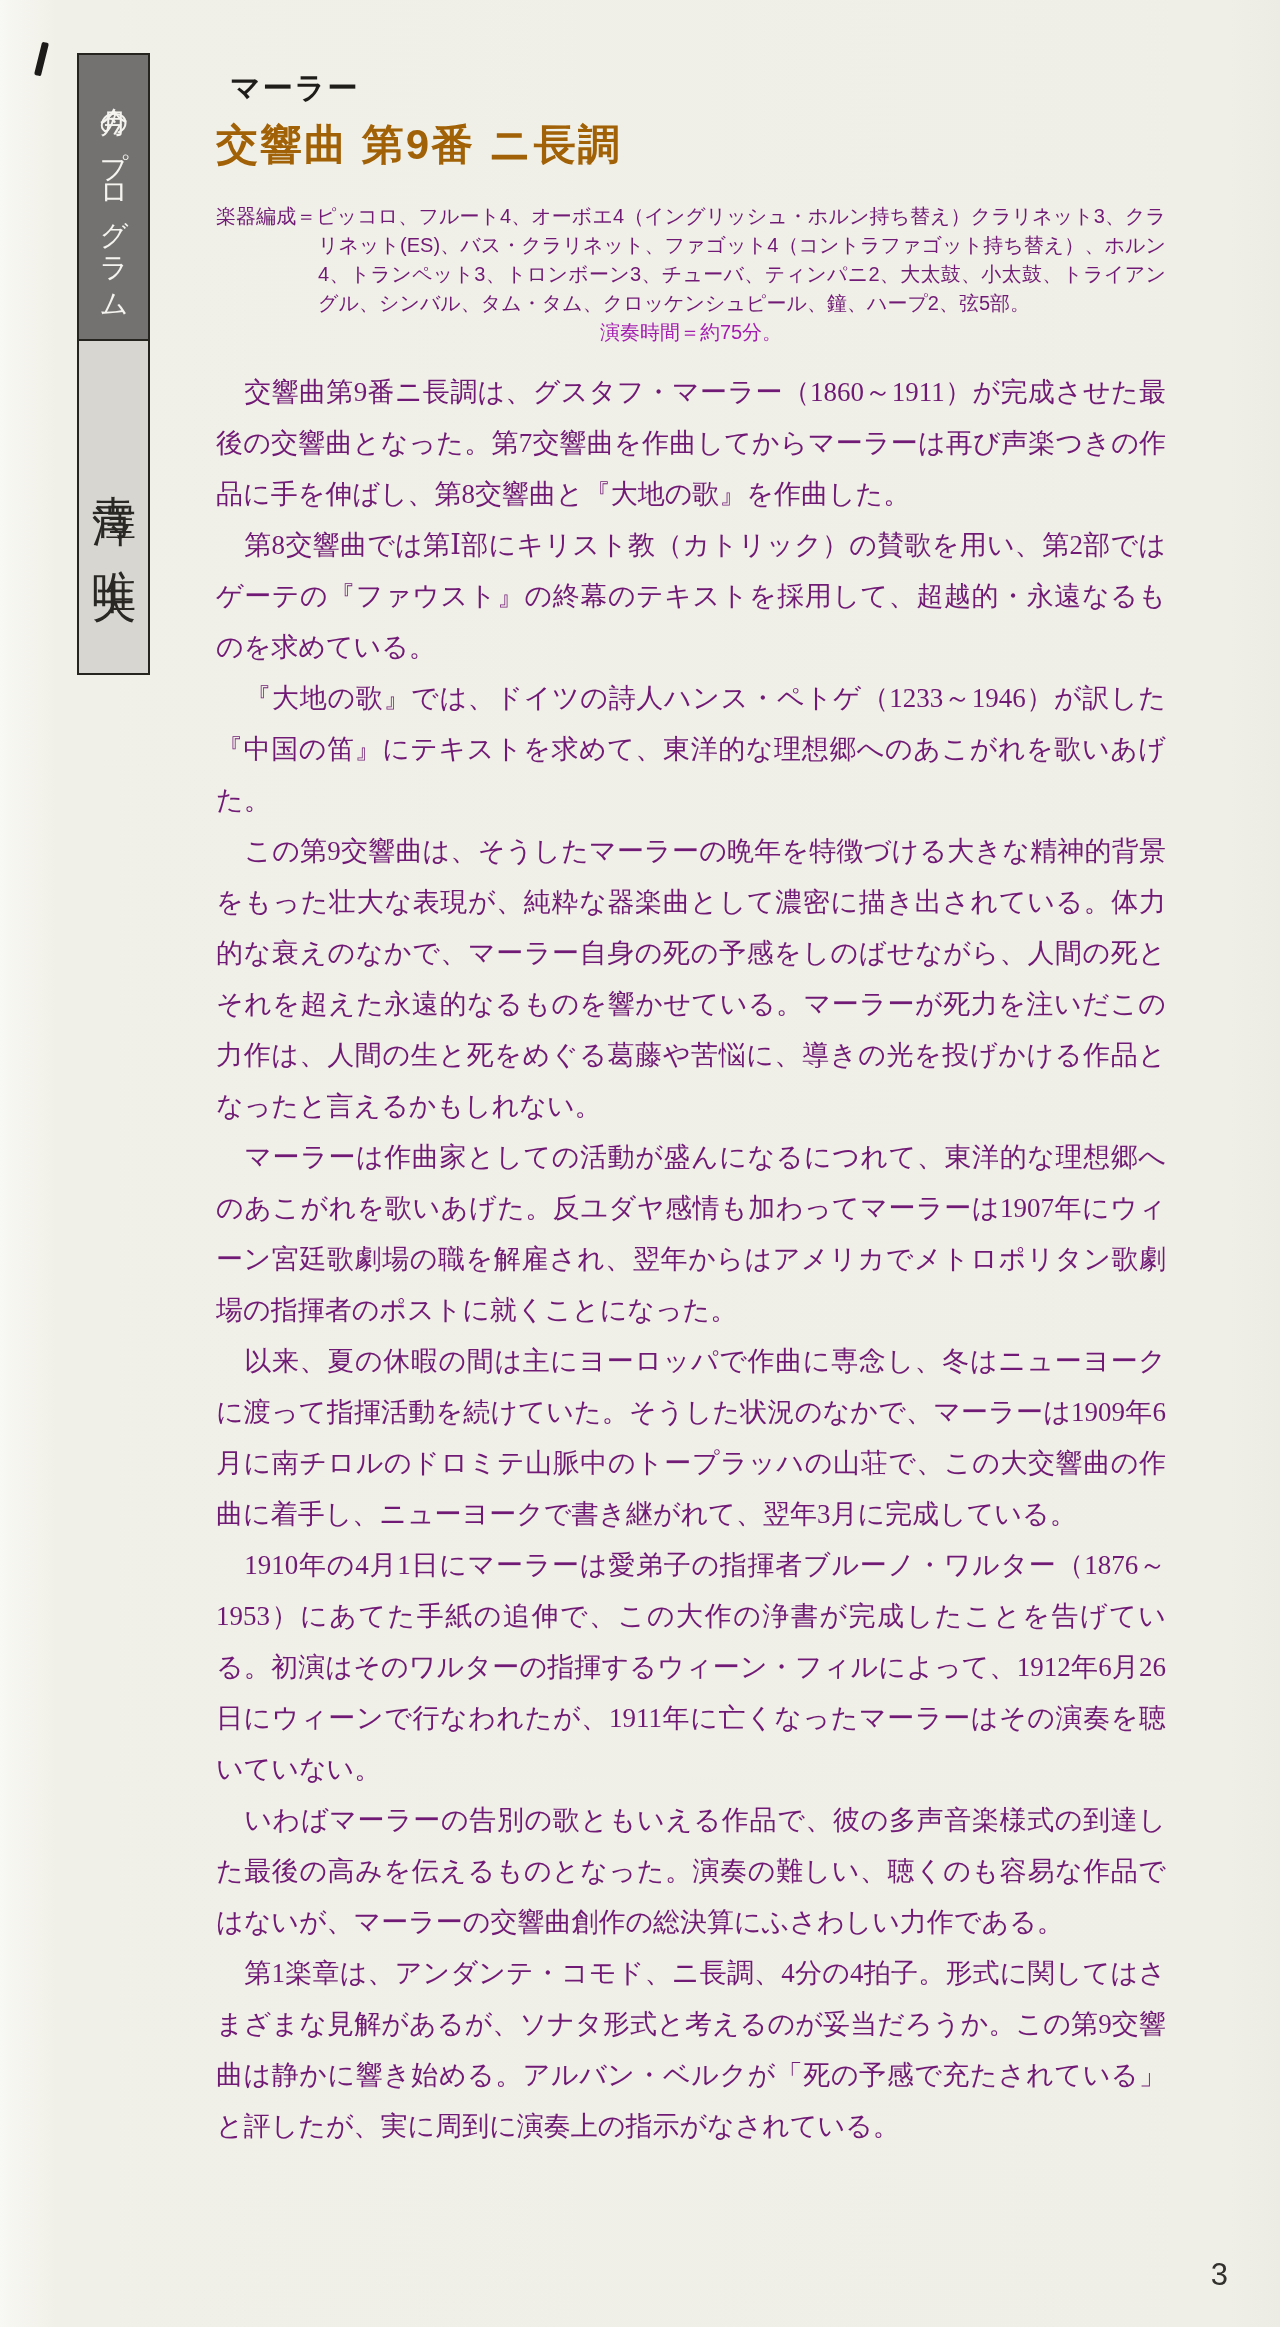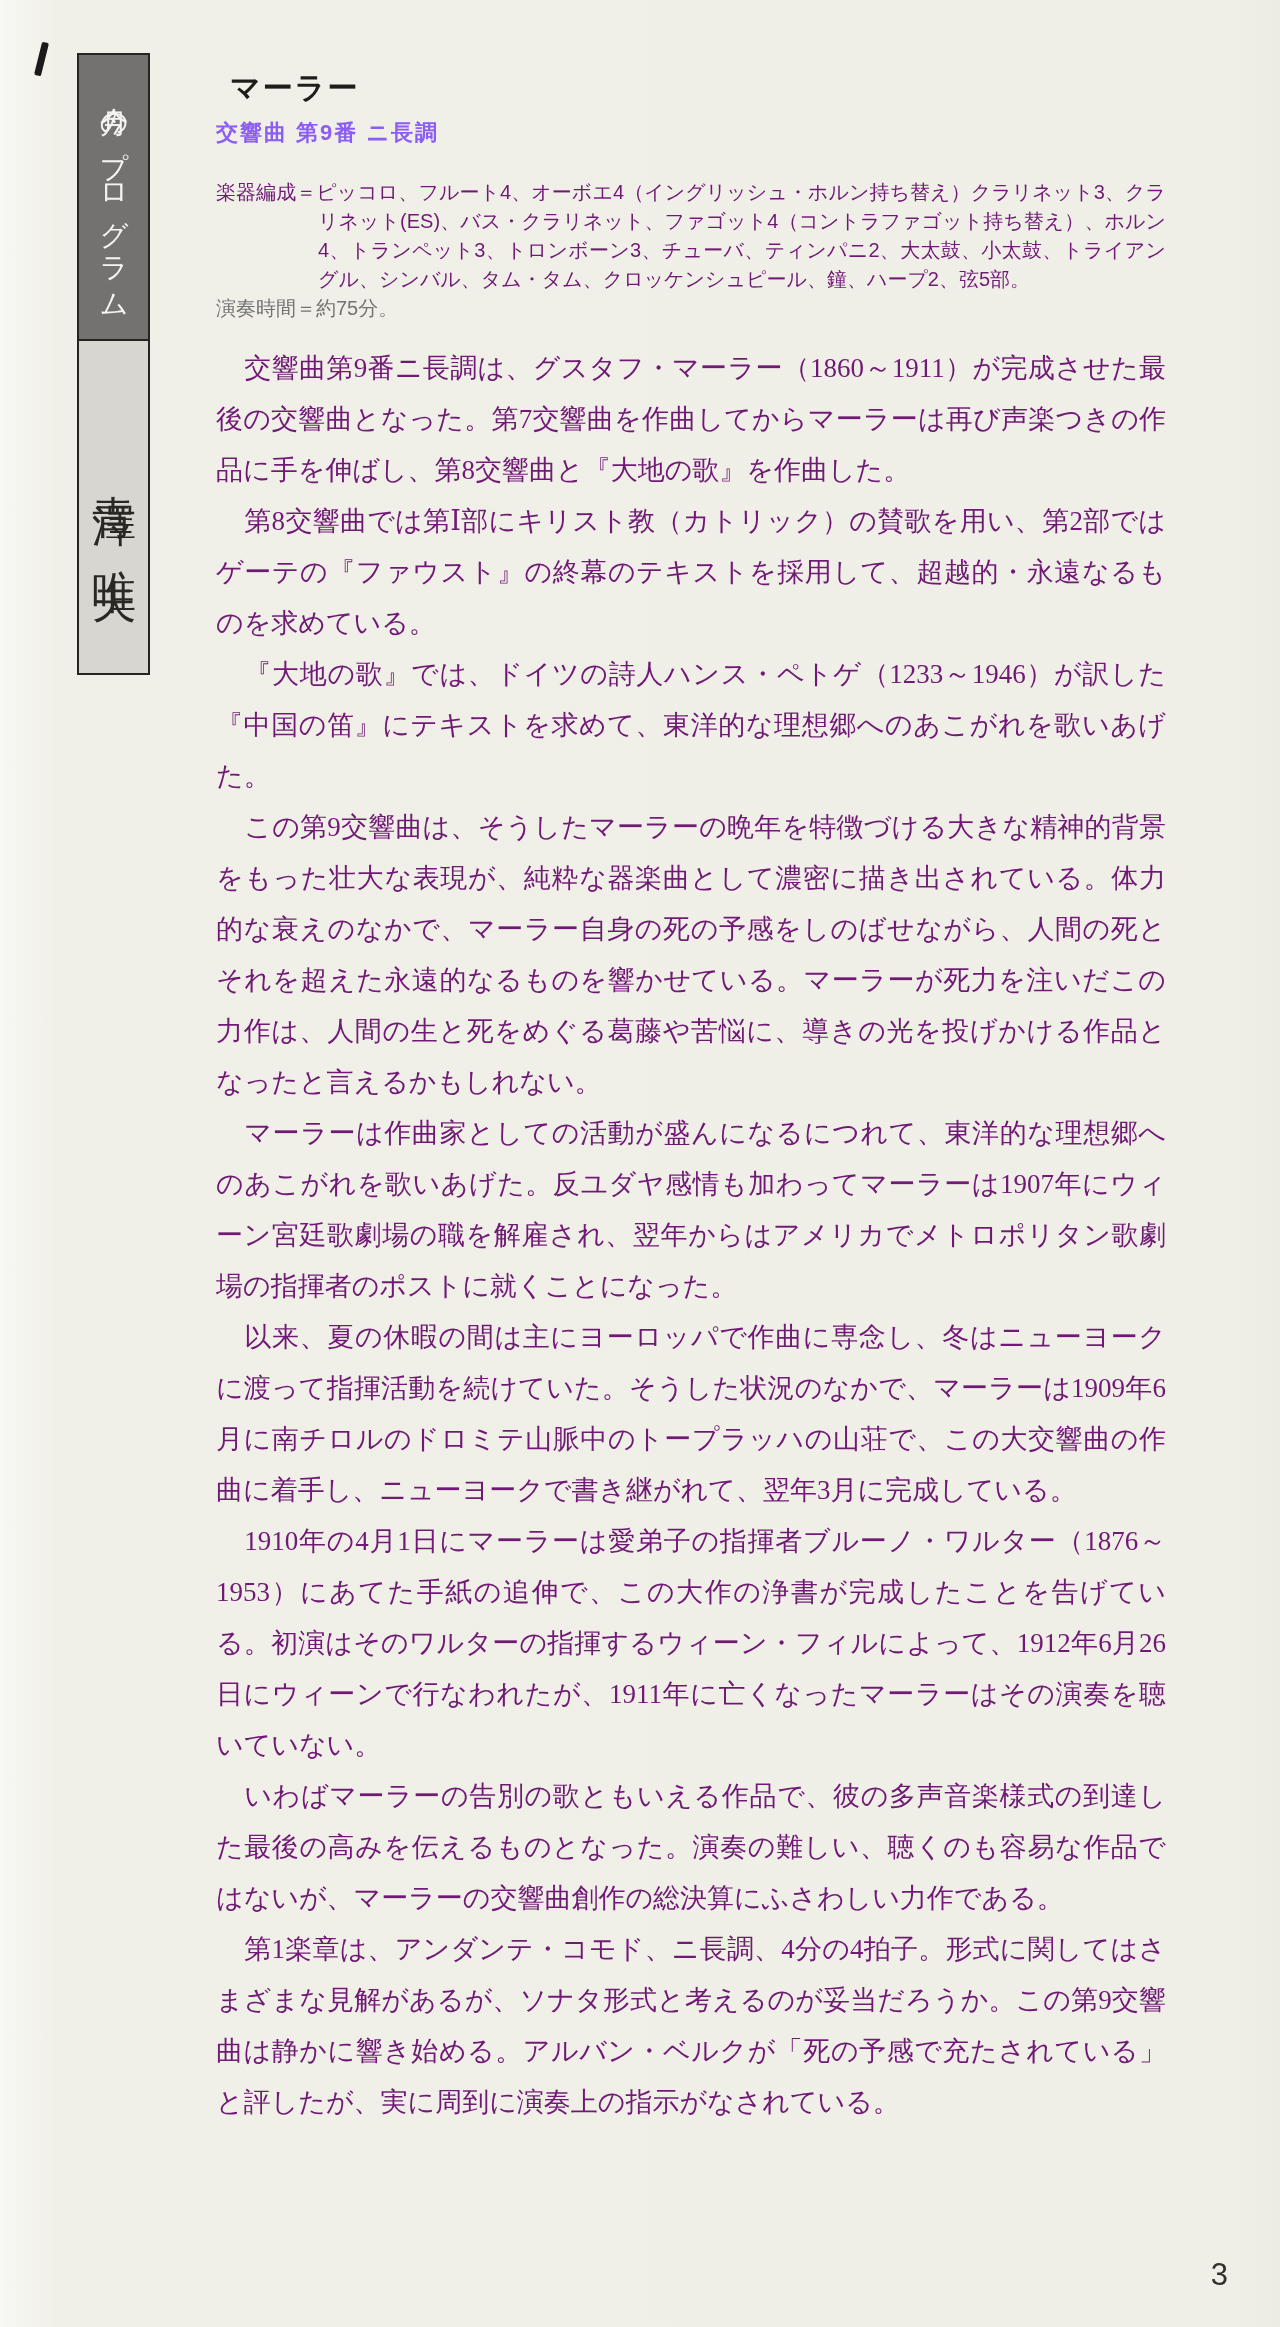--- a/index.html
+++ b/index.html
@@ -81,40 +81,41 @@
     font-weight: bold;
     font-size: 30px;
     line-height: 1.2;
     color: #1f1d1a;
     letter-spacing: 2px;
   }
   h2.work {
     margin: 10px 0 0 0;
     font-family: "Liberation Sans", "DejaVu Sans", sans-serif;
     font-weight: bold;
-    font-size: 22px;
+    font-size: 42px;
     line-height: 1.2;
-    color: #8b5cf6;
+    color: #a16207;
     letter-spacing: 2px;
   }
   .instrumentation {
     margin-top: 32px;
     font-family: "Liberation Sans", "DejaVu Sans", sans-serif;
     font-size: 20px;
     line-height: 29px;
     color: #701a75;
     padding-left: 5.1em;
     text-indent: -5.1em;
     text-align: justify;
   }
   .duration {
     font-family: "Liberation Sans", "DejaVu Sans", sans-serif;
     font-size: 20px;
     line-height: 29px;
-    color: #737373;
+    color: #a21caf;
+    text-align: center;
   }
   .body-text {
     margin-top: 20px;
     font-family: "Liberation Serif", "DejaVu Serif", serif;
     font-size: 27px;
     line-height: 51px;
     color: #701a75;
     text-align: justify;
   }
   .body-text p {

